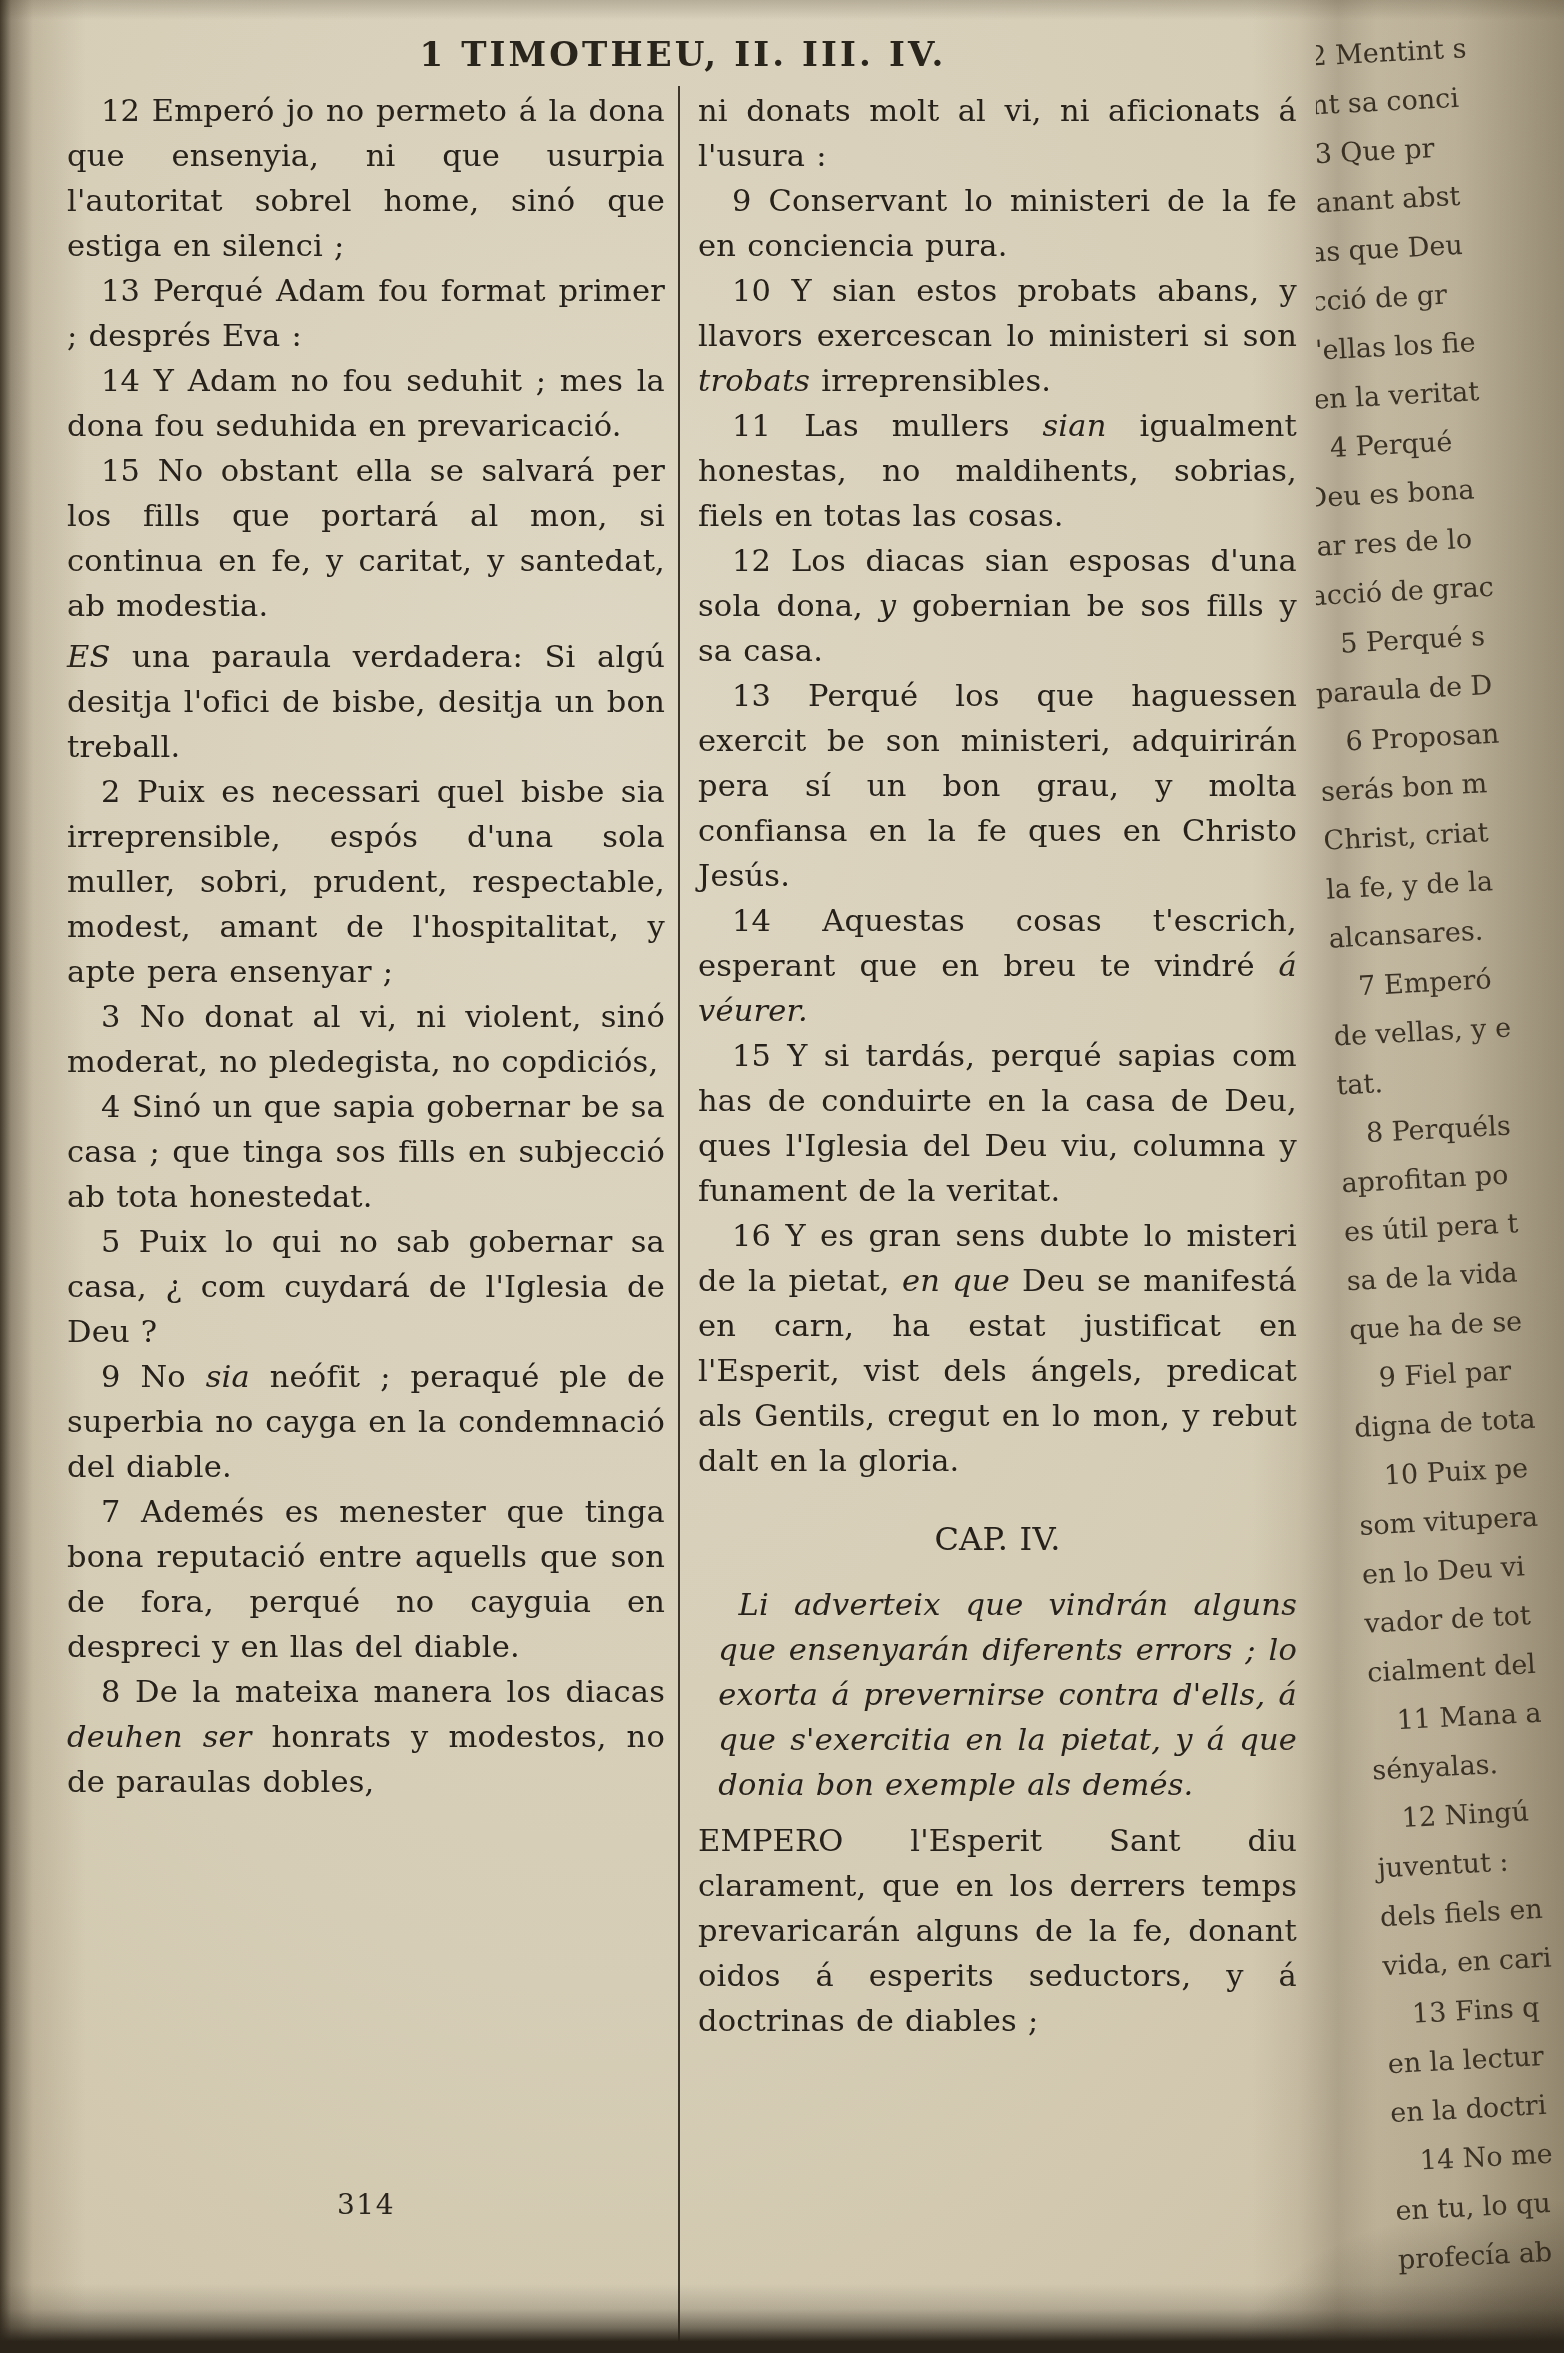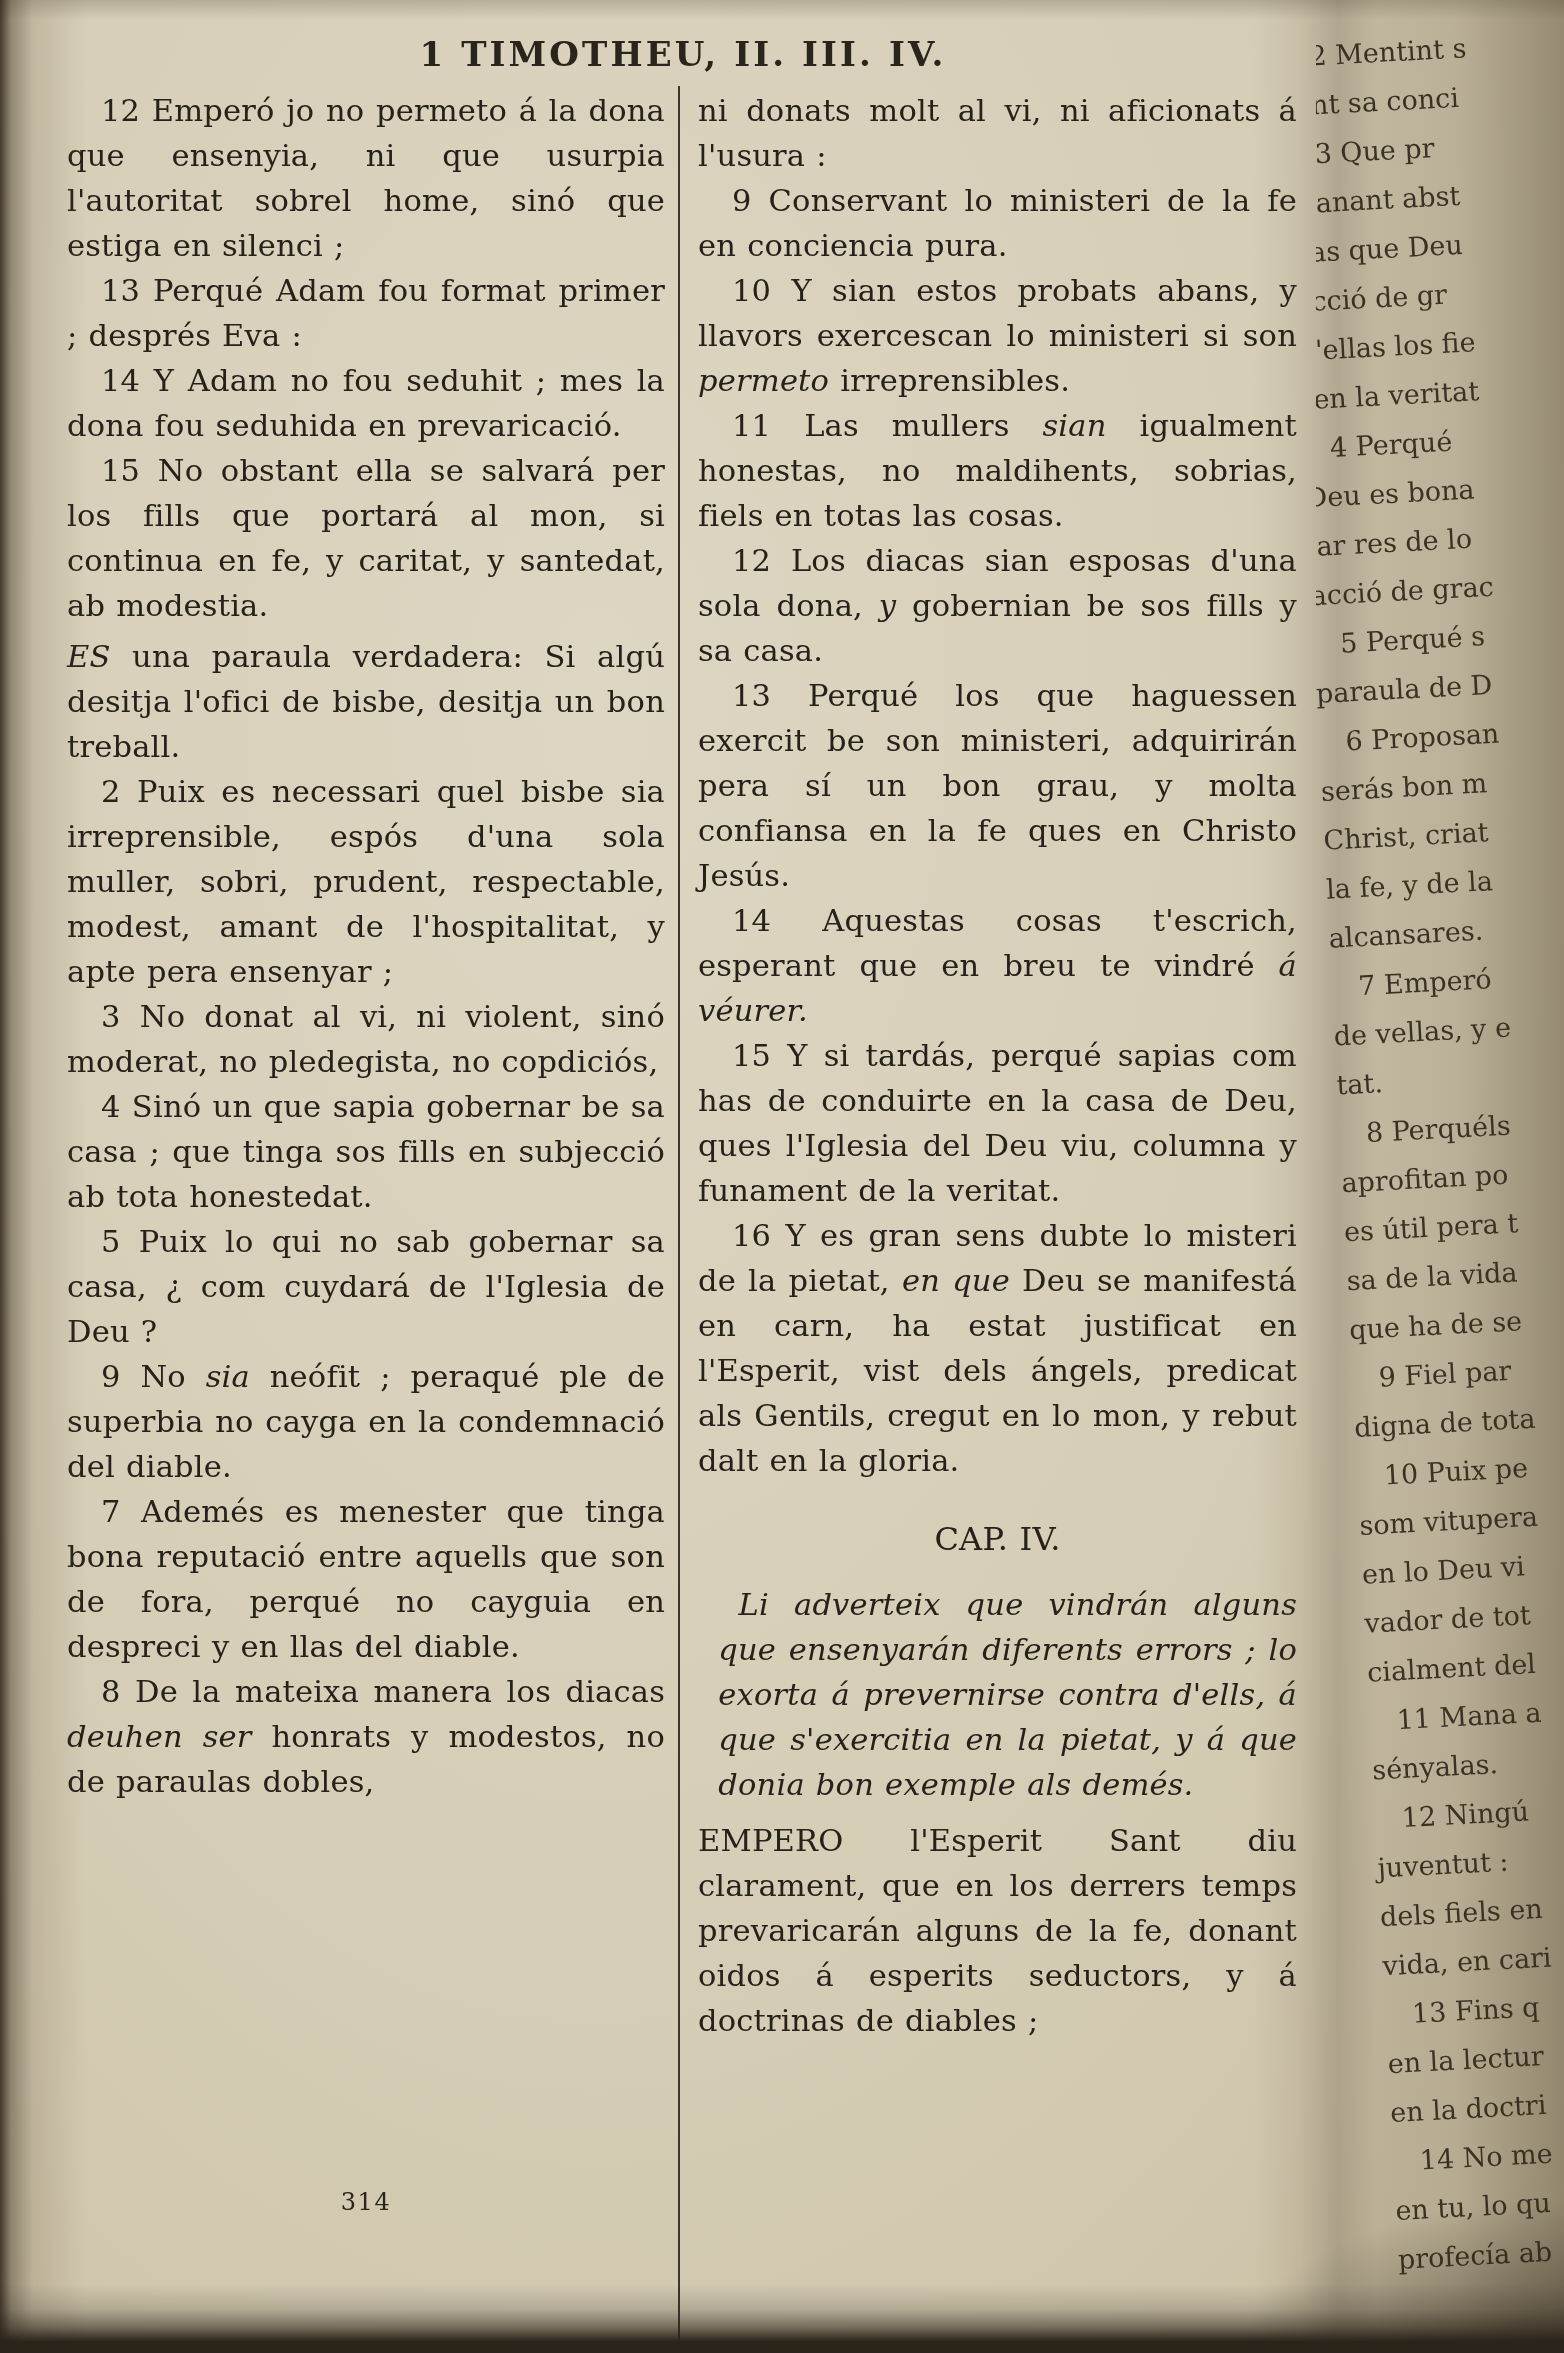--- a/index.html
+++ b/index.html
@@ -91,21 +91,21 @@
   .blk-summary {
     font-style: italic;
     margin: 0 0 11px 20.3px;
     text-indent: 20.3px;
   }
 
   .page-number {
     position: absolute;
     left: 67px; top: 2188px; width: 598px;
     text-align: center;
-    font-size: 24px;
+    font-size: 28px;
     letter-spacing: 1.6px;
     color: #2a251c;
   }
 
   
   .strip {
     position: absolute;
     left: 1316px; top: 0;
     width: 249px; height: 2354px;
     overflow: hidden;
@@ -145,21 +145,21 @@
       <p class="blk blk-verse"><span>9 No </span><i>sia</i><span> neófit ; peraqué ple de superbia no cayga en la condemnació del diable.</span></p>
       <p class="blk blk-verse"><span>7 Ademés es menester que tinga bona reputació entre aquells que son de fora, perqué no cayguia en despreci y en llas del diable.</span></p>
       <p class="blk blk-verse"><span>8 De la mateixa manera los diacas </span><i>deuhen ser</i><span> honrats y modestos, no de paraulas dobles,</span></p>
     </div>
 
   <div class="divider"></div>
 
   <div class="col col-right">
       <p class="blk blk-verse-continuation"><span>ni donats molt al vi, ni aficionats á l'usura :</span></p>
       <p class="blk blk-verse"><span>9 Conservant lo ministeri de la fe en conciencia pura.</span></p>
-      <p class="blk blk-verse"><span>10 Y sian estos probats abans, y llavors exercescan lo ministeri si son </span><i>permeto</i><span> irreprensibles.</span></p>
+      <p class="blk blk-verse"><span>10 Y sian estos probats abans, y llavors exercescan lo ministeri si son </span><i>trobats</i><span> irreprensibles.</span></p>
       <p class="blk blk-verse"><span>11 Las mullers </span><i>sian</i><span> igualment honestas, no maldihents, sobrias, fiels en totas las cosas.</span></p>
       <p class="blk blk-verse"><span>12 Los diacas sian esposas d'una sola dona, </span><i>y</i><span> gobernian be sos fills y sa casa.</span></p>
       <p class="blk blk-verse"><span>13 Perqué los que haguessen exercit be son ministeri, adquirirán pera sí un bon grau, y molta confiansa en la fe ques en Christo Jesús.</span></p>
       <p class="blk blk-verse"><span>14 Aquestas cosas t'escrich, esperant que en breu te vindré </span><i>á véurer.</i></p>
       <p class="blk blk-verse"><span>15 Y si tardás, perqué sapias com has de conduirte en la casa de Deu, ques l'Iglesia del Deu viu, columna y funament de la veritat.</span></p>
       <p class="blk blk-verse"><span>16 Y es gran sens dubte lo misteri de la pietat, </span><i>en que</i><span> Deu se manifestá en carn, ha estat justificat en l'Esperit, vist dels ángels, predicat als Gentils, cregut en lo mon, y rebut dalt en la gloria.</span></p>
       <h2 class="blk blk-heading"><span>CAP. IV.</span></h2>
       <p class="blk blk-summary"><span>Li adverteix que vindrán alguns que ensenyarán diferents errors ; lo exorta á prevernirse contra d'ells, á que s'exercitia en la pietat, y á que donia bon exemple als demés.</span></p>
       <p class="blk blk-chapter-start"><span>EMPERO l'Esperit Sant diu clarament, que en los derrers temps prevaricarán alguns de la fe, donant oidos á esperits seductors, y á doctrinas de diables ;</span></p>
     </div>

